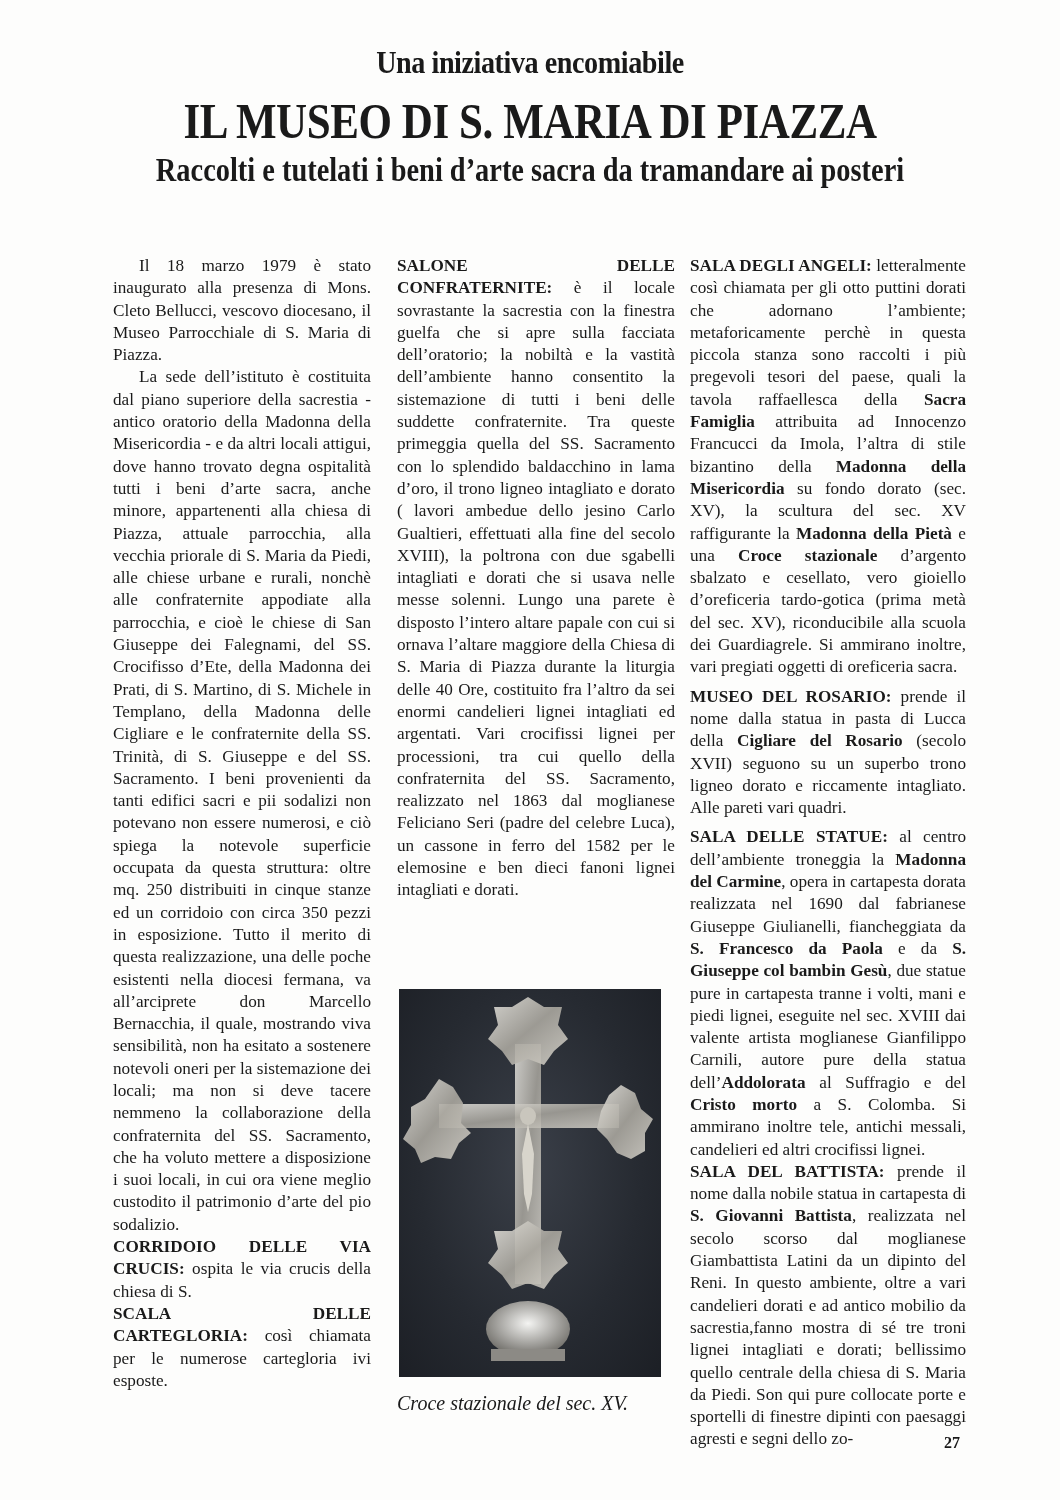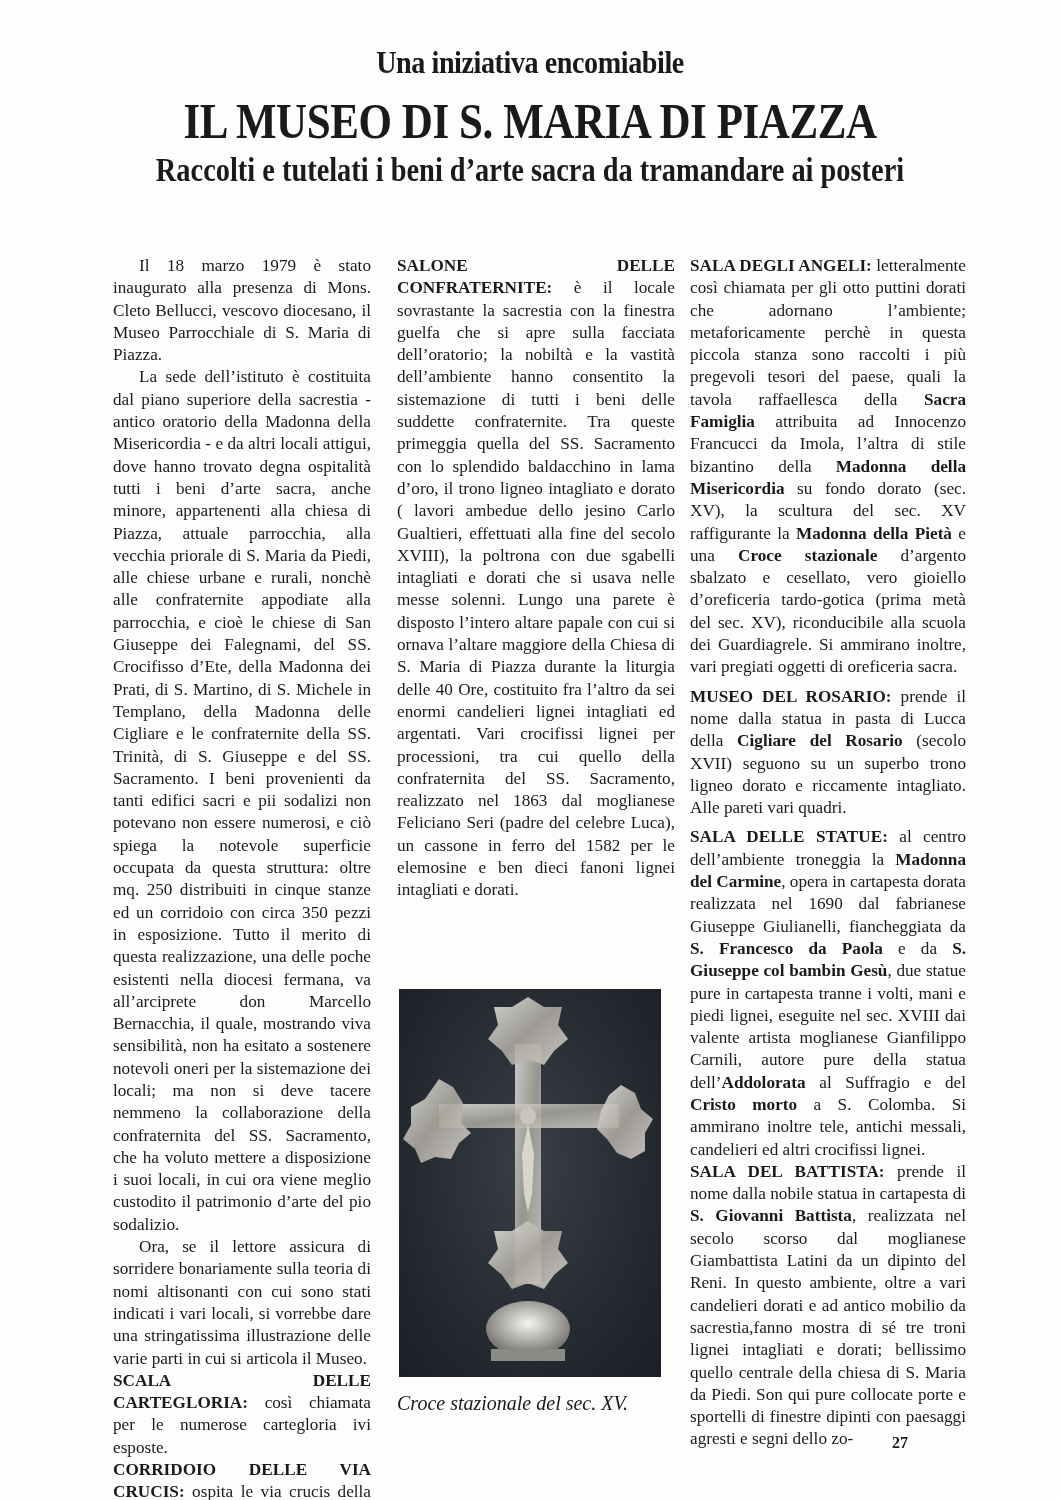--- a/index.html
+++ b/index.html
@@ -58,38 +58,37 @@
       width: 262px; height: 388px;
       background: radial-gradient(ellipse at 50% 45%, #3a3f48 0%, #262a31 60%, #1c1f25 100%);
     }
     .photo svg { width: 100%; height: 100%; display: block; }
     .caption {
       position: absolute; left: 397px; top: 1392px;
       font-style: italic;
       font-size: 20px;
     }
     .pagenum {
-      position: absolute; left: 892px; top: 1434px;
+      position: absolute; left: 944px; top: 1434px;
       font-weight: bold;
       font-size: 16px;
     }
   </style>
 </head>
 <body>
 
 <div class="kicker">Una iniziativa encomiabile</div>
 <div class="title">IL MUSEO DI S. MARIA DI PIAZZA</div>
 <div class="subtitle">Raccolti e tutelati i beni d’arte sacra da tramandare ai posteri</div>
 
 <div class="col col1">
   <p class="indent">Il 18 marzo 1979 è stato inaugurato alla presenza di Mons. Cleto Bellucci, vescovo diocesano, il Museo Parrocchiale di S. Maria di Piazza.</p>
   <p class="indent">La sede dell’istituto è costituita dal piano superiore della sacrestia - antico oratorio della Madonna della Misericordia - e da altri locali attigui, dove hanno trovato degna ospitalità tutti i beni d’arte sacra, anche minore, appartenenti alla chiesa di Piazza, attuale parrocchia, alla vecchia priorale di S. Maria da Piedi, alle chiese urbane e rurali, nonchè alle confraternite appodiate alla parrocchia, e cioè le chiese di San Giuseppe dei Falegnami, del SS. Crocifisso d’Ete, della Madonna dei Prati, di S. Martino, di S. Michele in Templano, della Madonna delle Cigliare e le confraternite della SS. Trinità, di S. Giuseppe e del SS. Sacramento. I beni provenienti da tanti edifici sacri e pii sodalizi non potevano non essere numerosi, e ciò spiega la notevole superficie occupata da questa struttura: oltre mq. 250 distribuiti in cinque stanze ed un corridoio con circa 350 pezzi in esposizione. Tutto il merito di questa realizzazione, una delle poche esistenti nella diocesi fermana, va all’arciprete don Marcello Bernacchia, il quale, mostrando viva sensibilità, non ha esitato a sostenere notevoli oneri per la sistemazione dei locali; ma non si deve tacere nemmeno la collaborazione della confraternita del SS. Sacramento, che ha voluto mettere a disposizione i suoi locali, in cui ora viene meglio custodito il patrimonio d’arte del pio sodalizio.</p>
-  <p class="indent">Ora, se il lettore assicura di sorridere bonariamente sulla teoria di nomi altisonanti con cui sono stati indicati i vari locali, si vorrebbe dare una stringatissima illustrazione delle varie parti in cui si articola il Museo.</p>
+  <p><span class="hd">CORRIDOIO DELLE VIA CRUCIS:</span><span> ospita le via crucis della chiesa di S.</span></p>
   <p><span class="hd">SCALA DELLE CARTEGLORIA:</span><span> così chiamata per le numerose carteglori​a ivi esposte.</span></p>
-  <p><span class="hd">CORRIDOIO DELLE VIA CRUCIS:</span><span> ospita le via crucis della chiesa di S.</span></p>
 </div>
 
 <div class="col col2">
   <p><span class="hd">SALONE DELLE CONFRATERNITE:</span><span> è il locale sovrastante la sacrestia con la finestra guelfa che si apre sulla facciata dell’oratorio; la nobiltà e la vastità dell’ambiente hanno consentito la sistemazione di tutti i beni delle suddette confraternite. Tra queste primeggia quella del SS. Sacramento con lo splendido baldacchino in lama d’oro, il trono ligneo intagliato e dorato ( lavori ambedue dello jesino Carlo Gualtieri, effettuati alla fine del secolo XVIII), la poltrona con due sgabelli intagliati e dorati che si usava nelle messe solenni. Lungo una parete è disposto l’intero altare papale con cui si ornava l’altare maggiore della Chiesa di S. Maria di Piazza durante la liturgia delle 40 Ore, costituito fra l’altro da sei enormi candelieri lignei intagliati ed argentati. Vari crocifissi lignei per processioni, tra cui quello della confraternita del SS. Sacramento, realizzato nel 1863 dal moglianese Feliciano Seri (padre del celebre Luca), un cassone in ferro del 1582 per le elemosine e ben dieci fanoni lignei intagliati e dorati.</span></p>
 </div>
 
 <div class="photo">
   <svg viewBox="0 0 262 388">
     <defs>
       <linearGradient id="metal" x1="0" y1="0" x2="1" y2="1">

